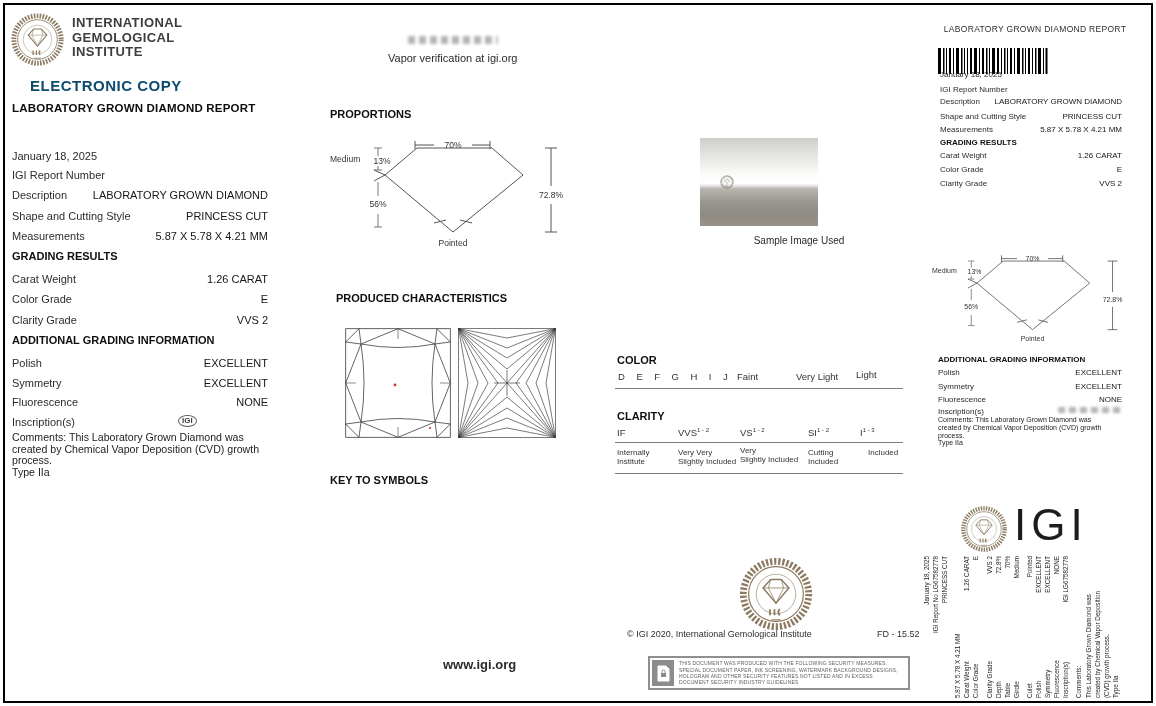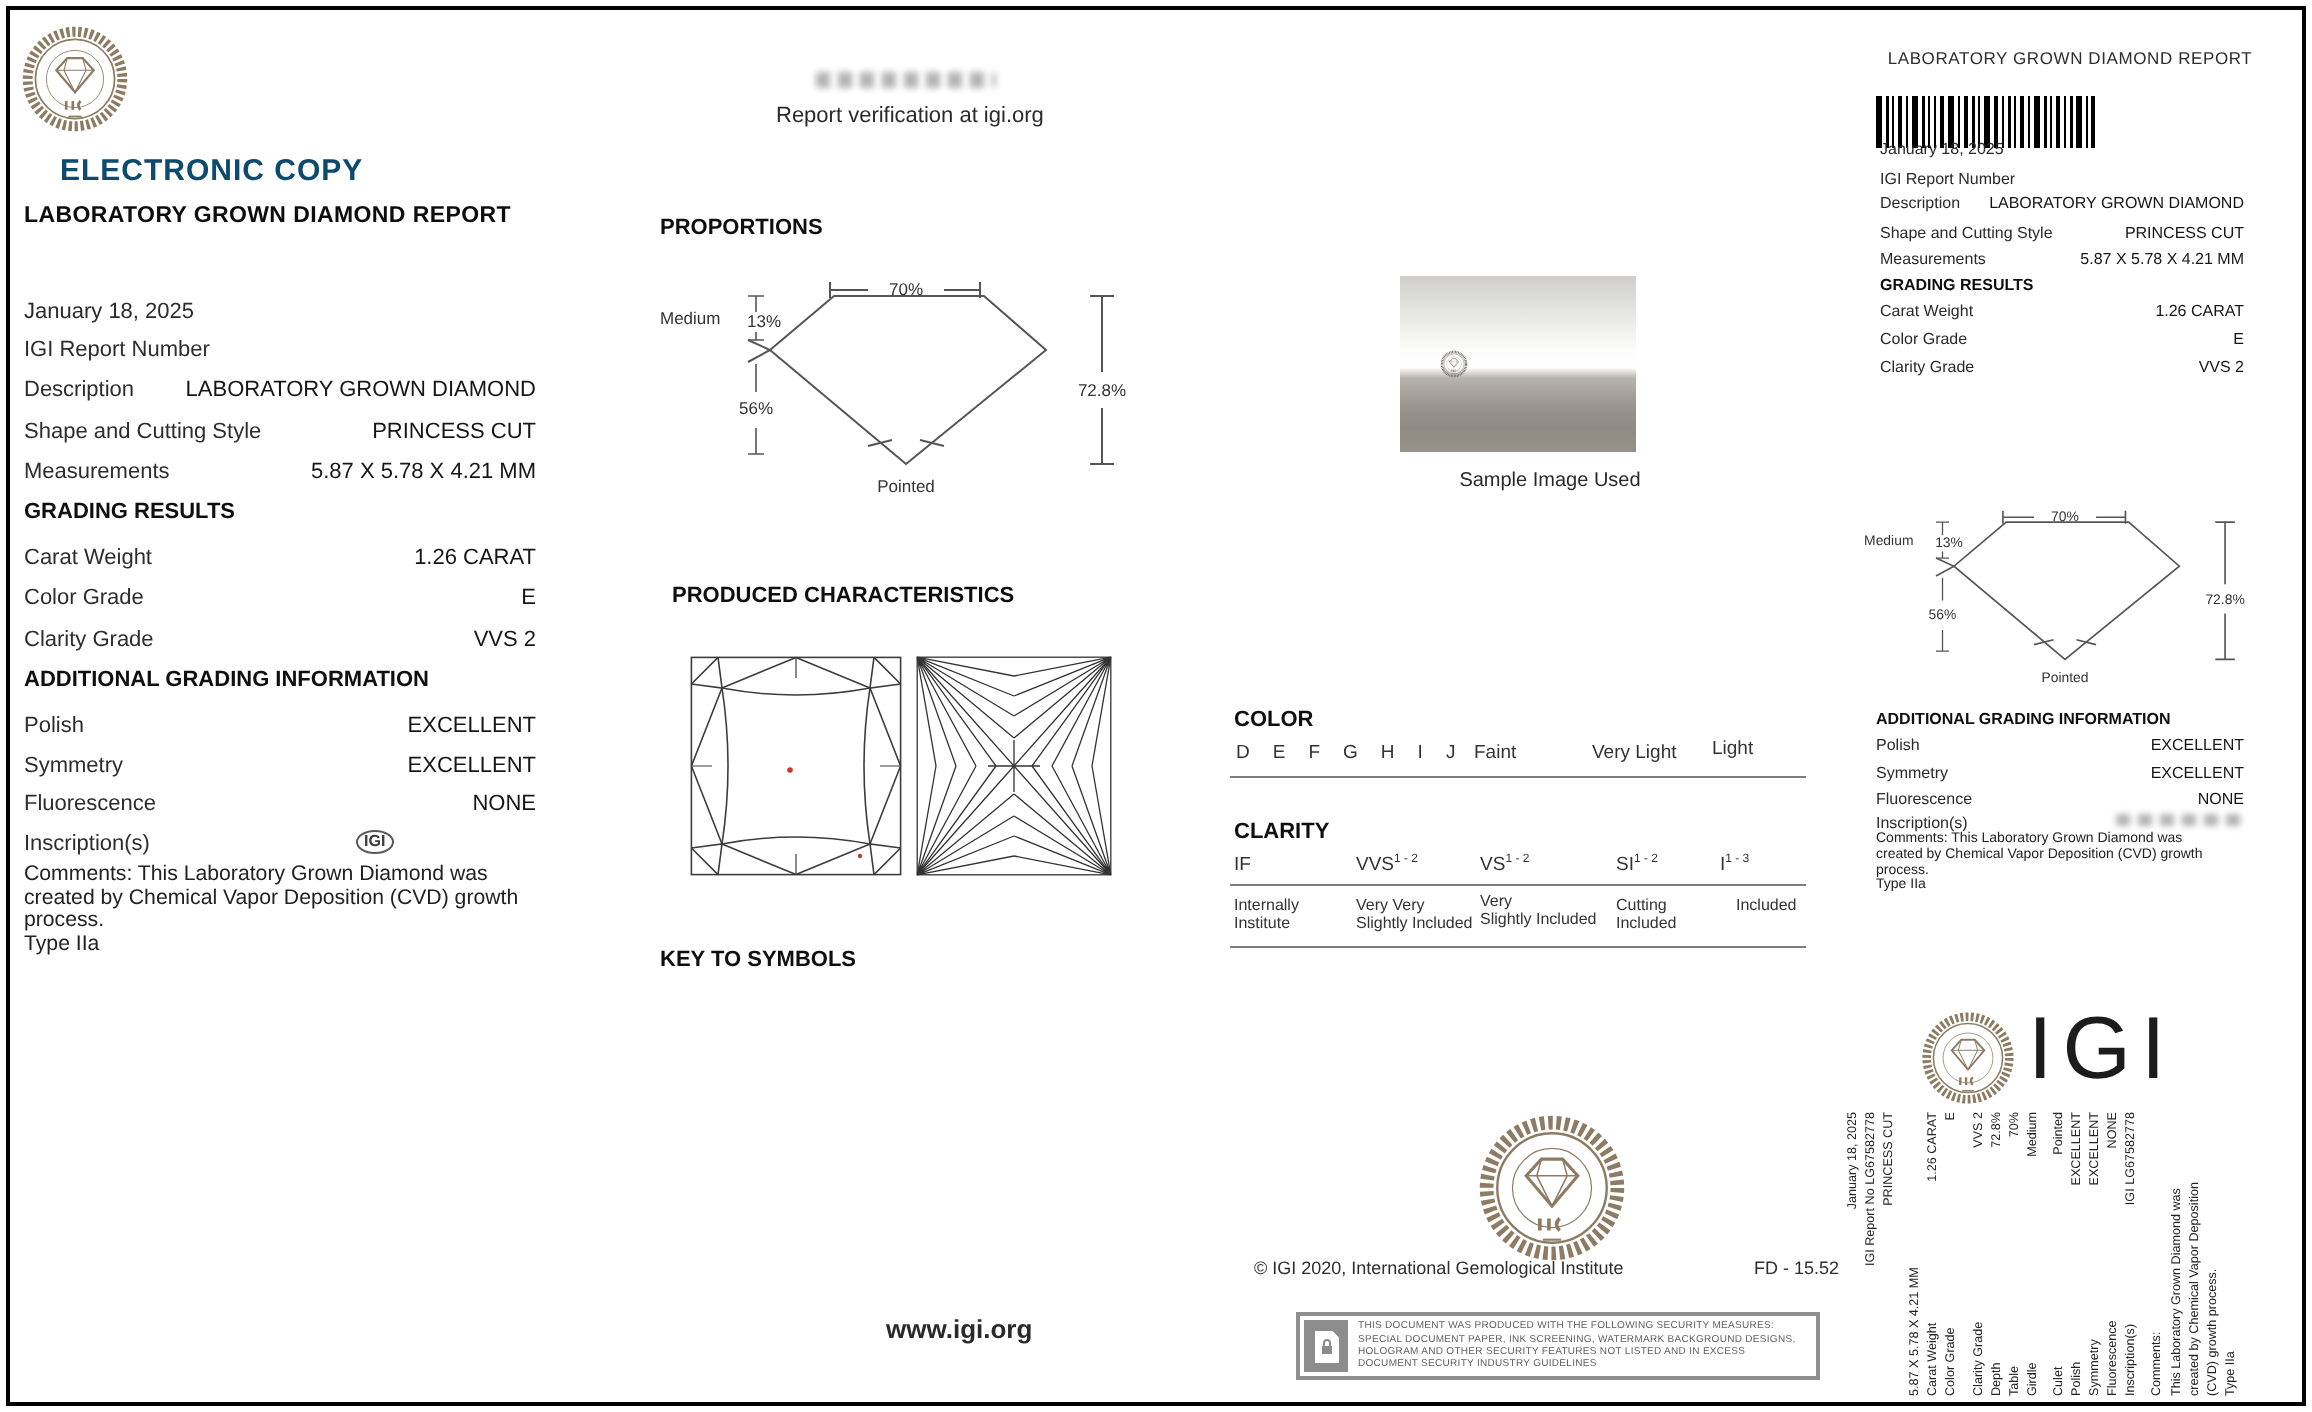--- a/index.html
+++ b/index.html
@@ -81,20 +81,25 @@
           <text x="8" y="30">Medium</text>
           <text x="131" y="114" text-anchor="middle">Pointed</text>
         </g>
       </symbol>
     </defs>
   </svg>
 
   <svg class="abs seal" style="left:10px;top:12px" width="55" height="55">
       <use href="#igi-seal"></use>
     </svg>
+  <div class="abs brand-lines" style="left:72px;top:16px">
+    <div>INTERNATIONAL</div>
+    <div>GEMOLOGICAL</div>
+    <div>INSTITUTE</div>
+  </div>
   <div class="abs ecopy" style="left:30px;top:77px">ELECTRONIC COPY</div>
   <div class="abs doc-title" style="left:12px;top:102px">LABORATORY GROWN DIAMOND REPORT</div>
 
   <div class="abs t11" style="left:12px;top:150px">January 18, 2025</div>
   <div class="row t11" style="left:12px;top:169px;width:256px">
     <span class="lab">IGI Report Number</span>
     <span class="val"></span>
   </div>
   <div class="row t11" style="left:12px;top:189px;width:256px">
     <span class="lab">Description</span>
@@ -139,21 +144,21 @@
   </div>
   <span class="abs monogram" style="left:178px;top:415px">IGI</span>
   <div class="abs comments" style="left:12px;top:432px;width:280px">
     <div>Comments: This Laboratory Grown Diamond was</div>
     <div>created by Chemical Vapor Deposition (CVD) growth</div>
     <div>process.</div>
     <div>Type IIa</div>
   </div>
 
   <div class="abs blurbar" style="left:408px;top:36px;width:90px;height:8px"></div>
-  <div class="abs t11" style="left:388px;top:52px">Report verification at igi.org</div>
+  <div class="abs t11" style="left:388px;top:52px">Vapor verification at igi.org</div>
 
   <div class="abs hdr t11" style="left:330px;top:108px">PROPORTIONS</div>
   <svg class="abs" style="left:322px;top:132px" width="262" height="120">
       <use href="#prop-diagram"></use>
     </svg>
 
   <div class="abs hdr t11" style="left:336px;top:292px">PRODUCED CHARACTERISTICS</div>
 
   <svg class="abs" style="left:345px;top:328px" width="106" height="110" viewBox="0 0 106 110">
     <g fill="none" stroke="#3c3c3c" stroke-width="0.8">
@@ -182,21 +187,21 @@
 
   <div class="abs hdr t11" style="left:330px;top:474px">KEY TO SYMBOLS</div>
 
   <div class="abs" style="left:443px;top:657px;font-size:13px;font-weight:bold">www.igi.org</div>
 
   <div class="abs sample-img" style="left:700px;top:138px;width:118px;height:88px">
     <svg class="seal" style="position:absolute;left:20px;top:37px;color:#6f6b64" width="14" height="14">
         <use href="#igi-seal"></use>
       </svg>
   </div>
-  <div class="abs t10" style="left:716px;top:235px;width:118px;text-align:center">Sample Image Used</div>
+  <div class="abs t10" style="left:740px;top:235px;width:118px;text-align:center">Sample Image Used</div>
 
   <div class="abs hdr t11" style="left:617px;top:354px">COLOR</div>
   <div class="abs" style="left:618px;top:371px;display:flex;gap:11.5px">
     <span class="grade-letter">D</span>
     <span class="grade-letter">E</span>
     <span class="grade-letter">F</span>
     <span class="grade-letter">G</span>
     <span class="grade-letter">H</span>
     <span class="grade-letter">I</span>
     <span class="grade-letter">J</span>

